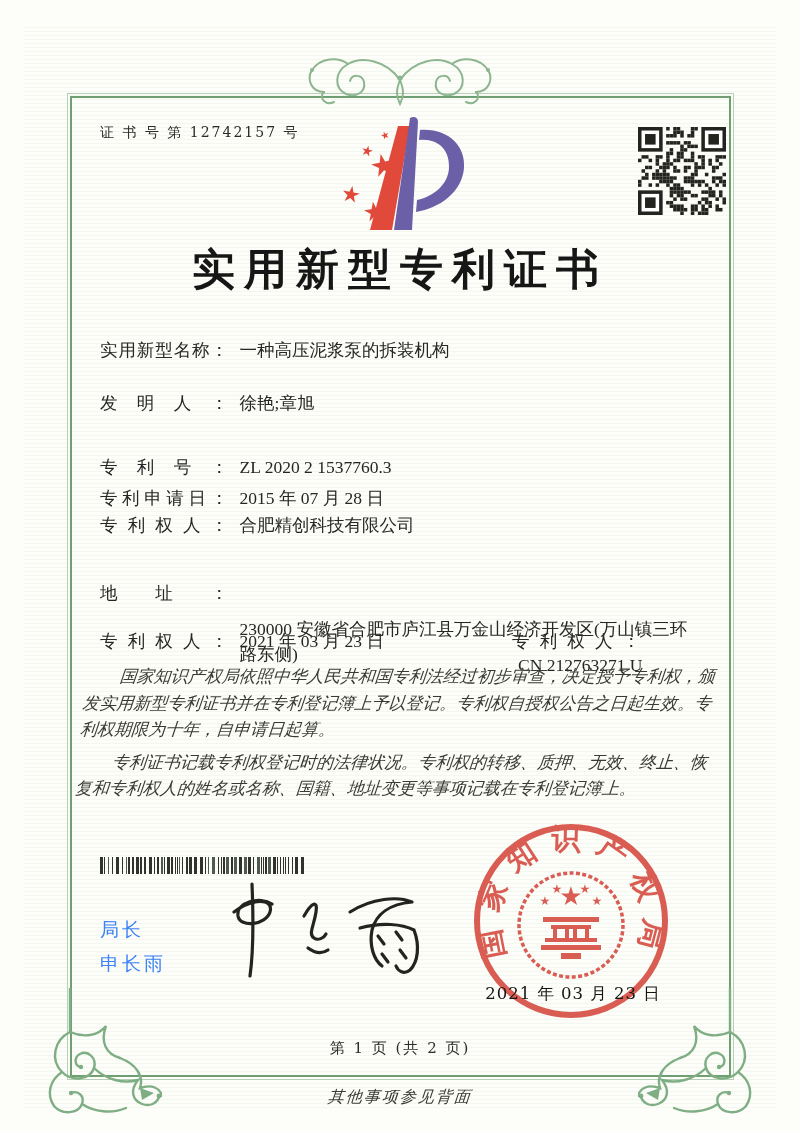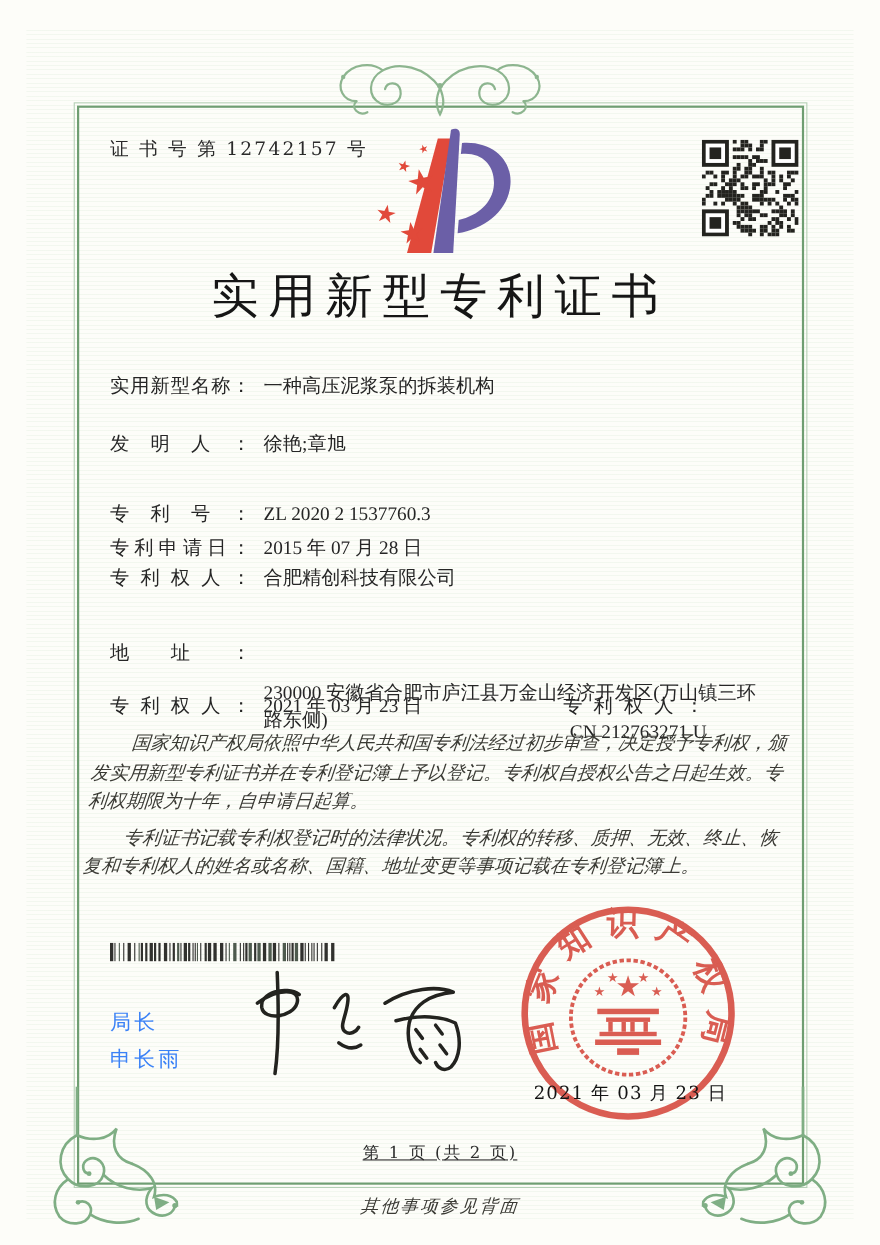--- a/index.html
+++ b/index.html
@@ -14,42 +14,42 @@
     background:repeating-linear-gradient(0deg, rgba(150,195,150,0.10) 0 1px, rgba(255,255,255,0) 1px 4px);
     pointer-events:none;
   }
   .frame{
     position:absolute;left:70px;top:96px;width:657px;height:977px;
     border:2px solid #6f9e72;
     outline:1px solid #b5d0b6;
     outline-offset:2px;
     background:transparent;
   }
-  .cert-no{position:absolute;left:100px;top:124px;font-size:17px;letter-spacing:2px;color:#2a2a2a;}
+  .cert-no{position:absolute;left:100px;top:124px;font-size:14px;letter-spacing:2px;color:#2a2a2a;}
   .logo{position:absolute;left:336px;top:108px;width:140px;height:130px;}
   .qr{position:absolute;left:638px;top:127px;width:88px;height:88px;}
   .title{
     position:absolute;left:0;top:241px;width:800px;text-align:center;
-    font-size:43px;font-weight:400;letter-spacing:9px;color:#161616;
+    font-size:43px;font-weight:700;letter-spacing:9px;color:#161616;
   }
   .frow{position:absolute;left:100px;font-size:17.5px;color:#262626;}
   .lbl{display:inline-block;width:128px;text-align:justify;text-align-last:justify;vertical-align:top;}
   .val{display:inline-block;margin-left:6px;vertical-align:top;line-height:25px;font-family:Liberation Serif, serif;}
   .val.addr{width:452px;margin-top:36px;}
   .pair2{position:absolute;left:412px;top:0;}
   .paras{position:absolute;left:86px;top:663px;width:632px;font-size:17px;line-height:26.5px;color:#3a3a34;
     font-style:italic;transform:skewX(-5deg);transform-origin:left top;}
   .paras p{margin:0 0 6px 0;text-indent:35px;}
   .barcode{position:absolute;left:100px;top:857px;width:212px;height:17px;}
   .director{position:absolute;left:100px;top:912px;font-family:"DejaVu Sans","Liberation Sans",sans-serif;
     font-size:19px;letter-spacing:3px;color:#3b82f6;line-height:34px;}
   .signature{position:absolute;left:212px;top:878px;width:215px;height:110px;}
   .seal{position:absolute;left:471px;top:821px;width:200px;height:200px;}
   .seal-date{position:absolute;left:476px;top:983px;width:194px;text-align:center;font-size:16.5px;color:#141414;letter-spacing:1px;}
-  .page-info{position:absolute;left:0;top:1039px;width:800px;text-align:center;font-size:15px;color:#2c2c2c;letter-spacing:2px;text-decoration:underline;}
+  .page-info{position:absolute;left:0;top:1039px;width:800px;text-align:center;font-size:15px;color:#2c2c2c;letter-spacing:2px;}
   .back-note{position:absolute;left:0;top:1087px;width:800px;text-align:center;font-size:16px;color:#3a3a34;
     font-style:italic;transform:skewX(-5deg);letter-spacing:2px;}
   .orn-top{position:absolute;left:298px;top:50px;width:204px;height:58px;}
   .orn-bl{position:absolute;left:40px;top:988px;width:122px;height:128px;}
   .orn-br{position:absolute;left:638px;top:988px;width:122px;height:128px;transform:scaleX(-1);}
 </style>
 </head>
 <body>
 
 <div class="texture"></div>

